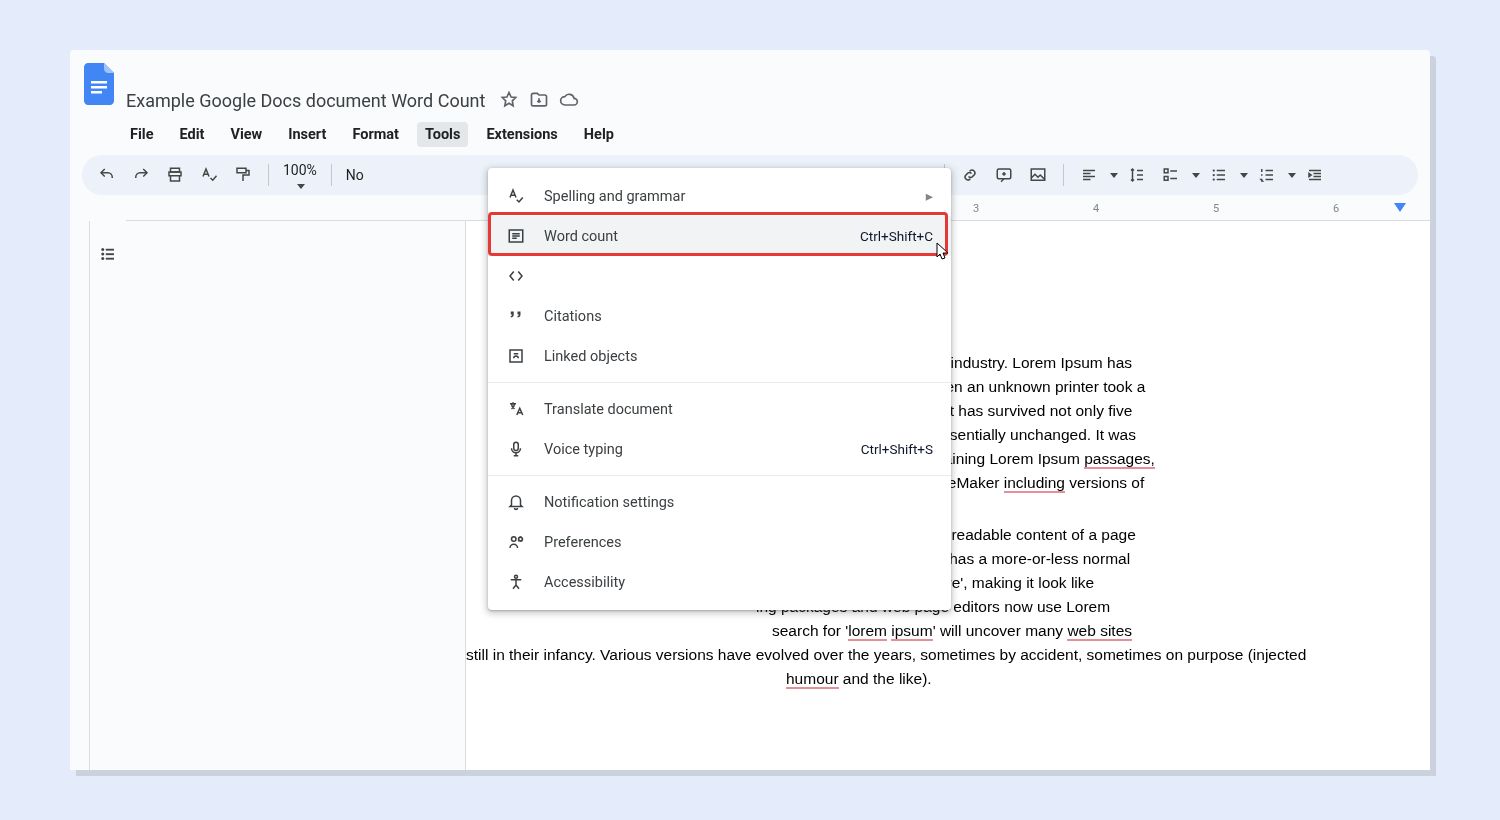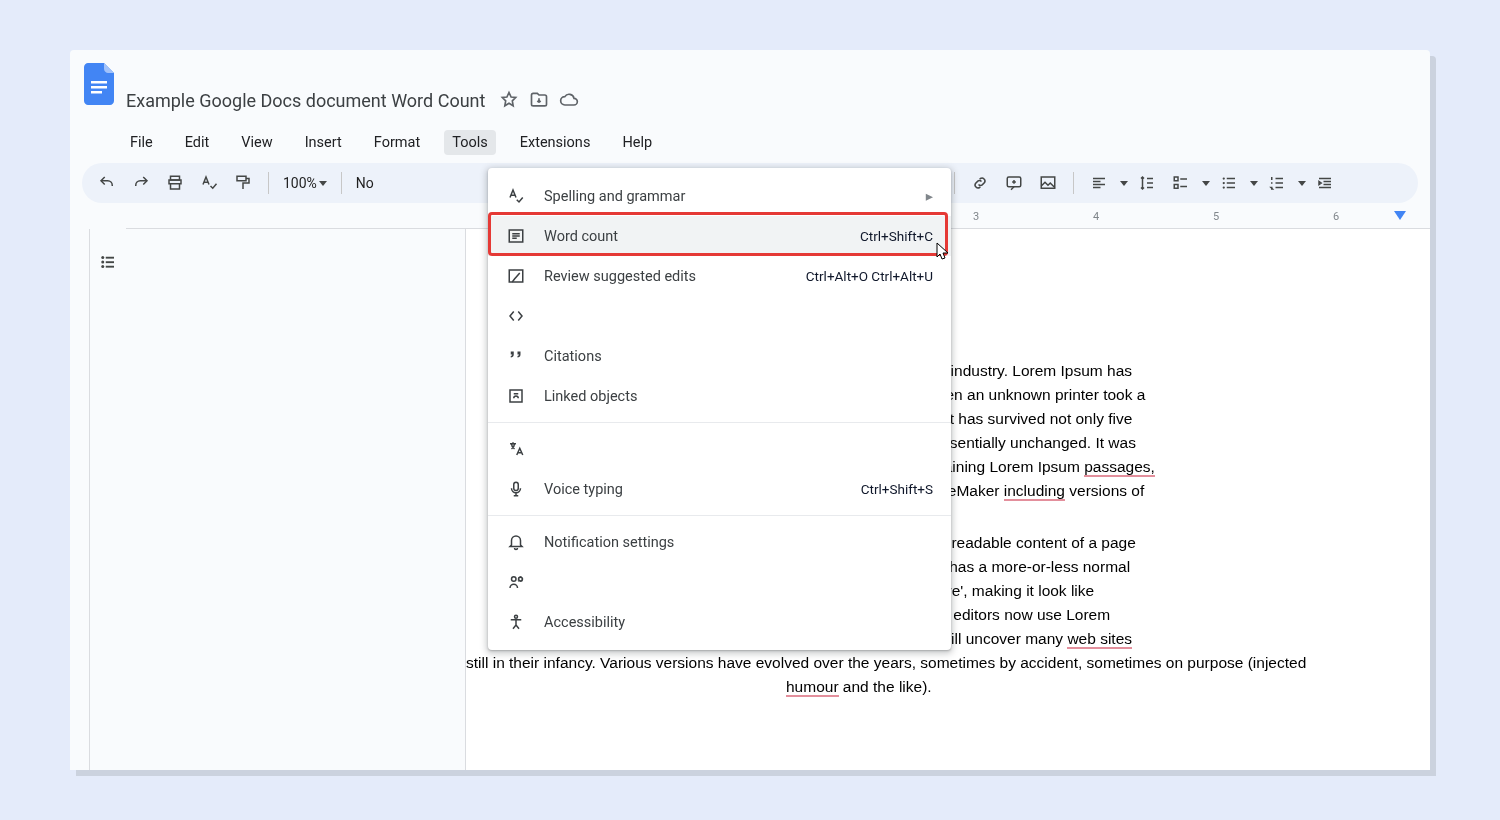--- a/index.html
+++ b/index.html
@@ -27,21 +27,21 @@
     .header { display: flex; align-items: flex-start; padding: 8px 12px 0 12px; }
     .logo {
       width: 36px; height: 48px; display: flex; align-items: center; justify-content: center;
       margin-right: 4px; margin-top: 2px;
     }
     .logo svg { width: 32px; height: 42px; }
     .title-area { flex: 1; }
     .title-row { display: flex; align-items: center; gap: 10px; height: 28px; margin-top: 28px; }
     .doc-title { font-size: 18px; color: #3c4043; padding: 2px 4px; }
     .ticon { width: 20px; height: 20px; color: #5f6368; fill: none; stroke: currentColor; stroke-width: 2; }
-    .menus { display: flex; gap: 16px; margin-top: 16px; }
+    .menus { display: flex; gap: 10px; margin-top: 8px; font-weight: bold; }
     .menu-item {
       font-size: 14.5px; color: #202124; padding: 4px 8px; border-radius: 4px;
     }
     .menu-item.active { background: #e4e7ea; padding-left: 8px; }
     
     .toolbar {
       margin: 8px 12px 0 12px;
       height: 40px;
       background: #edf2fa;
       border-radius: 24px;
@@ -49,21 +49,21 @@
       padding: 0 10px;
       gap: 4px;
     }
     .tb-btn {
       width: 30px; height: 30px; display:flex; align-items:center; justify-content:center;
       color:#444746; border-radius: 4px;
     }
     .tb-btn svg { width:18px; height:18px; }
     .tb-sep { width:1px; height:22px; background:#c7c7c7; margin:0 6px; }
     .zoom {
-      display:flex; align-items:center; font-size:14px; color:#1f1f1f; padding:0 4px;
+      display:flex; align-items:center; gap:6px; font-size:14px; color:#1f1f1f; padding:0 4px;flex-direction:column;
     }
     .tb-text { font-size:14px; color:#1f1f1f; padding:0 4px; }
     .underline-a { position:relative; }
     .underline-a::after { content:""; position:absolute; left:4px; right:4px; bottom:3px; height:3px; background:#000; }
     .caret { width:0;height:0;border-left:4px solid transparent;border-right:4px solid transparent;border-top:5px solid #444746; margin-left:2px;}
     
     .ruler-row { display:flex; margin-top:6px; }
     .side-gutter { width: 56px; }
     .ruler {
       position:relative; flex:1; height:20px; font-size:11px; color:#80868b;
@@ -347,30 +347,20 @@
             <rect x="3" y="4" width="18" height="16"></rect>
             <path d="M7 9h10M7 12h10M7 15h6"></path>
           </svg>
         </span>
         <span class="lbl">Word count</span>
         <span class="shc">Ctrl+Shift+C</span>
       </div>
       <div class="dd-row">
         <span class="ic">
           <svg viewBox="0 0 24 24" fill="none" stroke="currentColor" stroke-width="2">
-            <rect x="3" y="4" width="18" height="16"></rect>
-            <path d="M7 20l3-4 7-8"></path>
-          </svg>
-        </span>
-        <span class="lbl">Review suggested edits</span>
-        <span class="shc">Ctrl+Alt+O Ctrl+Alt+U</span>
-      </div>
-      <div class="dd-row">
-        <span class="ic">
-          <svg viewBox="0 0 24 24" fill="none" stroke="currentColor" stroke-width="2">
             <path d="M9 6l-5 6 5 6M15 6l5 6-5 6"></path>
           </svg>
         </span>
       </div>
       <div class="dd-row">
         <span class="ic">
           <svg viewBox="0 0 24 24" fill="currentColor">
             <path d="M5 6h4v4c0 3-2 4-4 4V12c1 0 2-1 2-2H5V6zm9 0h4v4c0 3-2 4-4 4V12c1 0 2-1 2-2h-2V6z"></path>
           </svg>
         </span>
@@ -386,20 +376,21 @@
         <span class="lbl">Linked objects</span>
       </div>
       <div class="dd-sep"></div>
       <div class="dd-row">
         <span class="ic">
           <svg viewBox="0 0 24 24" fill="none" stroke="currentColor" stroke-width="2">
             <path d="M4 5h8M8 3v2M6 5c0 4 4 7 4 7M10 5c0 4-4 7-4 7"></path>
             <path d="M13 20l4-9 4 9M14.5 17h5"></path>
           </svg>
         </span>
+        <span class="lbl">Translate document</span>
       </div>
       <div class="dd-row">
         <span class="ic">
           <svg viewBox="0 0 24 24" fill="none" stroke="currentColor" stroke-width="2">
             <rect x="9" y="3" width="6" height="11" rx="3"></rect>
             <path d="M6 11a6 6 0 0012 0M12 17v4M9 21h6"></path>
           </svg>
         </span>
         <span class="lbl">Voice typing</span>
         <span class="shc">Ctrl+Shift+S</span>
@@ -416,20 +407,21 @@
       </div>
       <div class="dd-row">
         <span class="ic">
           <svg viewBox="0 0 24 24" fill="none" stroke="currentColor" stroke-width="2">
             <circle cx="9" cy="8" r="3"></circle>
             <path d="M4 20c0-3 2.5-5 5-5s5 2 5 5"></path>
             <circle cx="18" cy="8" r="2.5"></circle>
             <path d="M18 4v1M18 11v1M14.5 8h1M20.5 8h1M15.5 5.5l.7.7M19.8 10.3l.7.7M19.8 5.5l-.7.7M15.5 10.3l-.7.7"></path>
           </svg>
         </span>
+        <span class="lbl">Preferences</span>
       </div>
       <div class="dd-row">
         <span class="ic">
           <svg viewBox="0 0 24 24" fill="none" stroke="currentColor" stroke-width="2">
             <circle cx="12" cy="5" r="2"></circle>
             <path d="M5 9h14M12 9v7M12 16l-4 5M12 16l4 5"></path>
           </svg>
         </span>
         <span class="lbl">Accessibility</span>
       </div>

